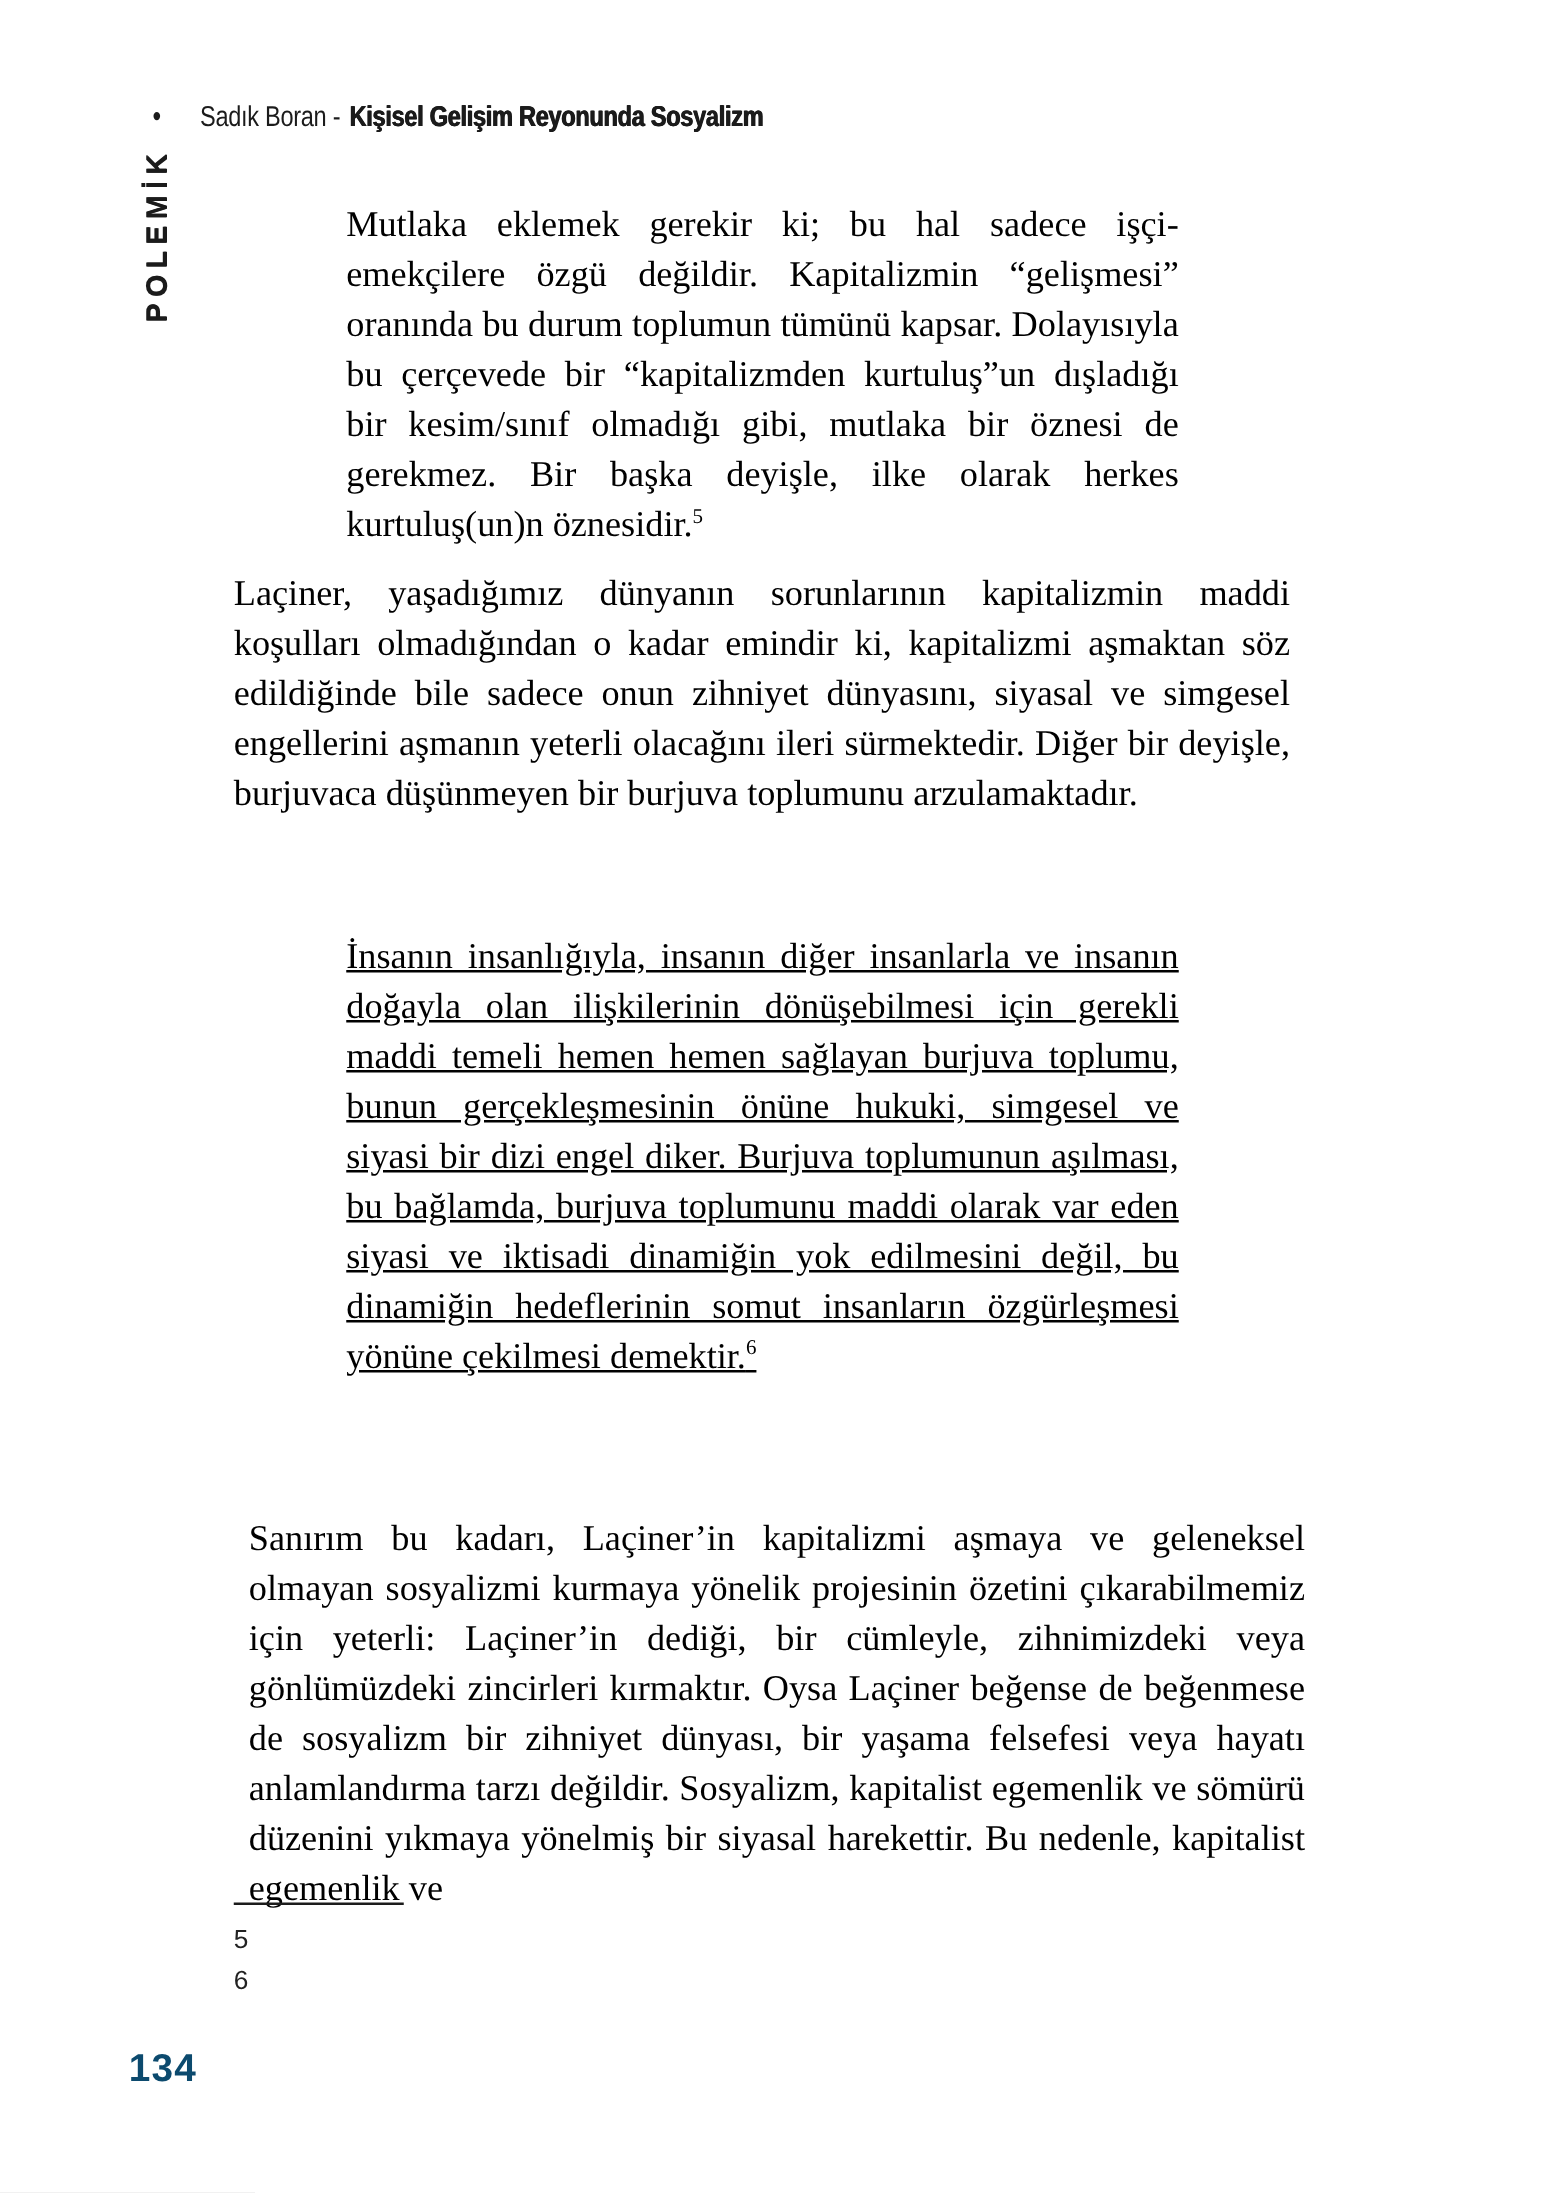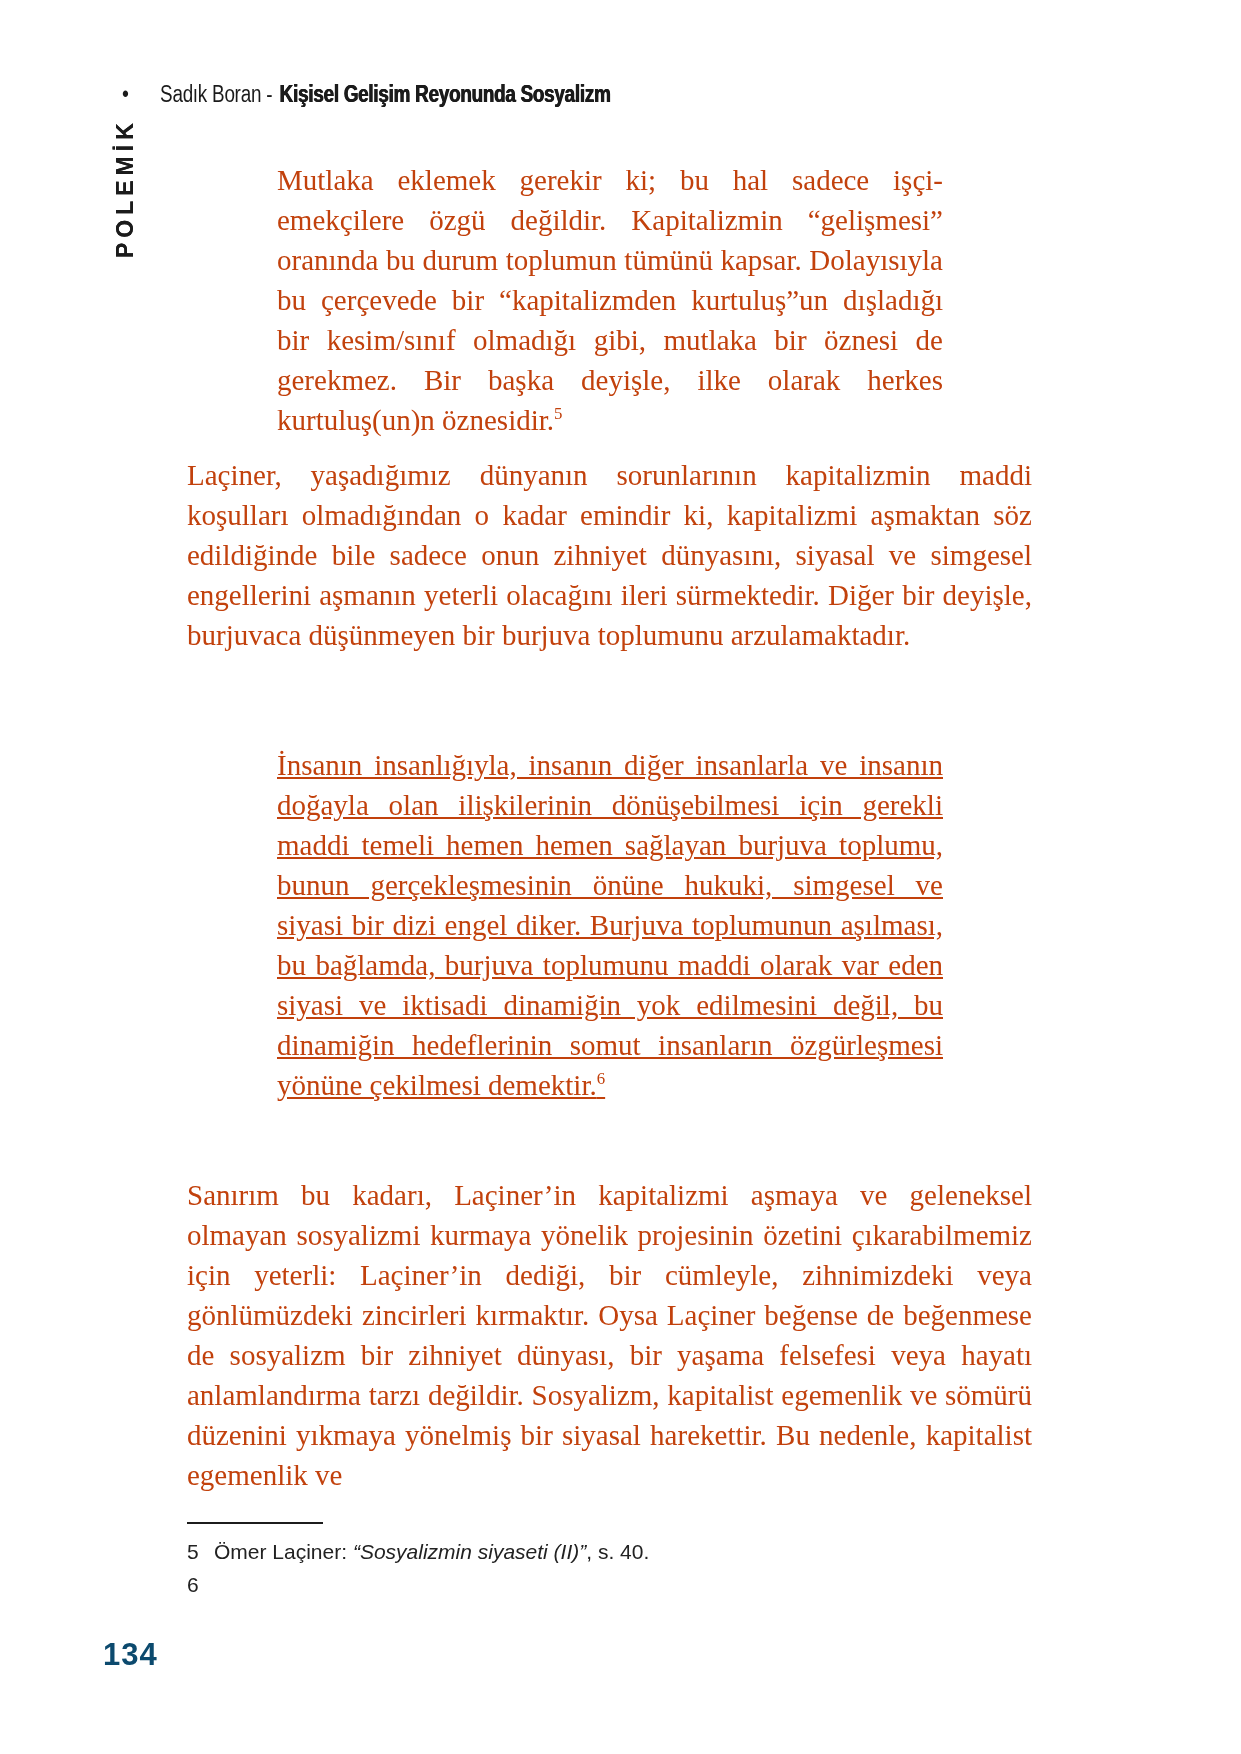--- a/index.html
+++ b/index.html
@@ -52,28 +52,28 @@
     text-shadow: 0 0.4px 0 currentColor;
   }
 
   
   .body-text {
     position: absolute;
     font-family: "Liberation Serif", serif;
     font-size: 29px;
     line-height: 40px;
     text-align: justify;
-    color: #c2410c;
+    color: #000000;
   }
   .quote-block  { left: 277px; width: 666px; }
   .quote-1 { top: 160px; }
   .para-1  { top: 455px; }
   .para-block   { left: 187px; width: 845px; }
   .quote-2 { top: 745px; text-decoration: underline; }
-  .para-2  { top: 1175px; }
+  .para-2  { top: 1211px; margin-left: 12px; }
   sup.fn-ref {
     font-size: 0.58em;
     line-height: 0;
     vertical-align: super;
   }
 
   
   .footnotes {
     position: absolute;
     left: 187px;
@@ -125,21 +125,20 @@
 
   <div class="body-text quote-block quote-2"><span>İnsanın insanlığıyla, insanın diğer insanlarla ve insanın doğayla olan ilişkilerinin dönüşebilmesi için gerekli maddi temeli hemen hemen sağlayan burjuva toplumu, bunun gerçekleşmesinin önüne hukuki, simgesel ve siyasi bir dizi engel diker. Burjuva toplumunun aşılması, bu bağlamda, burjuva toplumunu maddi olarak var eden siyasi ve iktisadi dinamiğin yok edilmesini değil, bu dinamiğin hedeflerinin somut insanların özgürleşmesi yönüne çekilmesi demektir.</span><sup class="fn-ref">6</sup>
   </div>
 
   <div class="body-text para-block para-2">Sanırım bu kadarı, Laçiner’in kapitalizmi aşmaya ve geleneksel olmayan sosyalizmi kurmaya yönelik projesinin özetini çıkarabilmemiz için yeterli: Laçiner’in dediği, bir cümleyle, zihnimizdeki veya gönlümüzdeki zincirleri kırmaktır. Oysa Laçiner beğense de beğenmese de sosyalizm bir zihniyet dünyası, bir yaşama felsefesi veya hayatı anlamlandırma tarzı değildir. Sosyalizm, kapitalist egemenlik ve sömürü düzenini yıkmaya yönelmiş bir siyasal harekettir. Bu nedenle, kapitalist egemenlik ve</div>
 
   <div class="footnotes">
     <hr class="fn-rule">
     <div class="footnote">
       <span class="fn-num">5</span>
-      <span class="fn-text"><span>Ömer Laçiner: </span><span class="fn-italic">“Sosyalizmin siyaseti (II)”</span><span>, s. 40.</span></span>
     </div>
     <div class="footnote">
       <span class="fn-num">6</span>
     </div>
   </div>
 
   <div class="page-number">134</div>
 
 </div>
 

